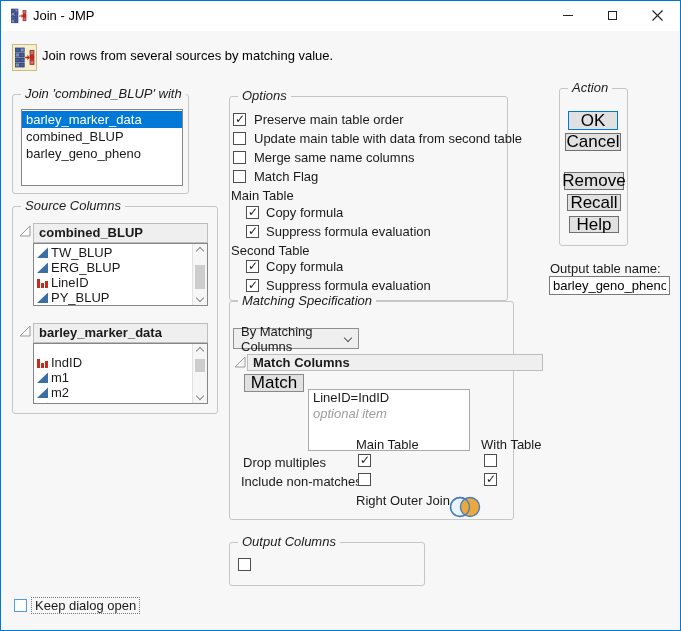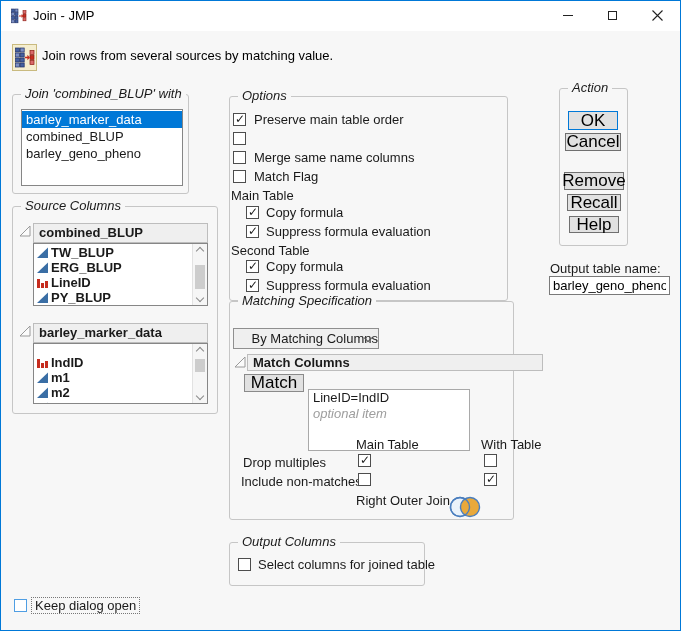--- a/index.html
+++ b/index.html
@@ -20,21 +20,21 @@
   #app-icon-box { position:absolute; left:11px; top:43px; width:25px; height:27px;
     background:#F5EED0; border:1px solid #C9BA7F; display:flex; align-items:center; justify-content:center; }
   #description { position:absolute; left:41px; top:47px; font-size:13px; color:#000; }
   
   .group { position:absolute; border:1px solid #C6C6C6; border-radius:3px; }
   .legend { position:absolute; top:-9px; left:8px; background:#F7F7F7; padding:0 4px; font-size:13px; color:#1A1A1A; white-space:nowrap;font-style:italic; }
   
   .listbox { position:absolute; background:#FFF; border:1px solid #868686; overflow:hidden; }
   .lb-row { height:17px; line-height:17px; padding-left:4px; white-space:nowrap; }
   .lb-row.selected { background:#0078D7; color:#FFF; }
-  .col-row { height:15px; line-height:15px; padding-left:3px; display:flex; align-items:center; white-space:nowrap;font-weight:bold; }
+  .col-row { height:15px; line-height:15px; padding-left:3px; display:flex; align-items:center; white-space:nowrap; }
   .col-row .cicon { margin-right:3px; display:inline-flex; }
   
   .band { position:absolute; background:#EFEFEF; border:1px solid #BDBDBD; font-weight:bold;
     line-height:18px; padding-left:5px; white-space:nowrap; }
   .disc { position:absolute; width:12px; height:12px; }
   
   .sbar { position:absolute; top:0; right:0; width:15px; height:100%; background:#F6F6F6; border-left:1px solid #E2E2E2; }
   .sb-btn { position:absolute; left:0; width:14px; height:13px; }
   .sb-btn.up { top:0; } .sb-btn.down { bottom:0; }
   .sb-btn::after { content:""; display:block; width:5px; height:5px; border-left:1px solid #8A8A8A; border-top:1px solid #8A8A8A; margin:4px auto 0; }
@@ -44,21 +44,21 @@
   
   .cb { position:absolute; width:13px; height:13px; background:#FFF; border:1px solid #4D4D4D; }
   .cb.checked::after { content:"\2713"; position:absolute; left:1px; top:-2px; font-size:12px; color:#1A1A1A; }
   .cb-label { position:absolute; white-space:nowrap; }
   .sect-label { position:absolute; white-space:nowrap; }
   
   .btn { position:absolute; background:#E1E1E1; border:1px solid #707070; font-size:17px;
     display:flex; align-items:center; justify-content:center; color:#000; }
   .btn.default { border:1px solid #0078D7; }
   
-  #match-dropdown { position:absolute; left:232px; top:327px; width:146px; height:21px;
+  #match-dropdown { position:absolute; left:232px; top:327px; width:126px; height:21px;
     background:#EFEFEF; border:1px solid #8F8F8F; display:flex; align-items:center; padding-left:7px;justify-content:flex-end; }
   #match-dropdown .chev { position:absolute; right:7px; top:6px; width:6px; height:6px;
     border-right:1px solid #555; border-bottom:1px solid #555; transform:rotate(45deg); }
   
   #match-list { position:absolute; left:307px; top:370px; width:162px; height:62px; background:#FFF; border:1px solid #A9A9A9;margin-top:18px; }
   .ml-row { height:16px; line-height:16px; padding-left:4px; white-space:nowrap; }
   .ml-row.placeholder { color:#9D9D9D; font-style:italic; }
   
   #output-input { position:absolute; left:548px; top:275px; width:121px; height:19px;
     border:1px solid #7A7A7A; background:#FFF; font-family:inherit; font-size:13px; padding:0 3px; color:#000; }
@@ -229,20 +229,21 @@
       <div class="sb-btn down"></div>
     </div>
   </div>
 
   <div class="group" style="left:228px;top:95px;width:279px;height:205px">
     <span class="legend">Options</span>
   </div>
   <span class="cb checked" style="left:232px;top:112px"></span>
   <span class="cb-label" style="left:253px;top:111px">Preserve main table order</span>
   <span class="cb" style="left:232px;top:131px"></span>
+  <span class="cb-label" style="left:253px;top:130px">Update main table with data from second table</span>
   <span class="cb" style="left:232px;top:150px"></span>
   <span class="cb-label" style="left:253px;top:149px">Merge same name columns</span>
   <span class="cb" style="left:232px;top:169px"></span>
   <span class="cb-label" style="left:253px;top:168px">Match Flag</span>
   <span class="sect-label" style="left:230px;top:187px">Main Table</span>
   <span class="cb checked" style="left:245px;top:205px"></span>
   <span class="cb-label" style="left:265px;top:204px">Copy formula</span>
   <span class="cb checked" style="left:245px;top:224px"></span>
   <span class="cb-label" style="left:265px;top:223px">Suppress formula evaluation</span>
   <span class="sect-label" style="left:230px;top:242px">Second Table</span>
@@ -279,21 +280,20 @@
   <svg style="position:absolute;left:448px;top:494px" width="33" height="24" viewBox="0 0 33 24">
     <circle cx="11" cy="12" r="9.5" fill="#EAF2FA" stroke="#4A7EBE" stroke-width="1.4"></circle>
     <circle cx="21" cy="12" r="9.5" fill="#E9A93B" stroke="#4A7EBE" stroke-width="1.4"></circle>
     <circle cx="11" cy="12" r="9.5" fill="none" stroke="#4A7EBE" stroke-width="1.4"></circle>
   </svg>
 
   <div class="group" style="left:228px;top:541px;width:196px;height:44px">
     <span class="legend">Output Columns</span>
   </div>
   <span class="cb" style="left:237px;top:557px"></span>
-  <span class="cb-label" style="left:257px;top:556px">Select columns for joined table</span>
 
   <div class="group" style="left:558px;top:87px;width:69px;height:158px">
     <span class="legend">Action</span>
   </div>
   <div class="btn default" style="left:567px;top:110px;width:50px;height:19px">OK</div>
   <div class="btn" style="left:564px;top:132px;width:56px;height:18px">Cancel</div>
   <div class="btn" style="left:563px;top:171px;width:60px;height:18px">Remove</div>
   <div class="btn" style="left:566px;top:193px;width:54px;height:17px">Recall</div>
   <div class="btn" style="left:568px;top:215px;width:50px;height:17px">Help</div>
 

